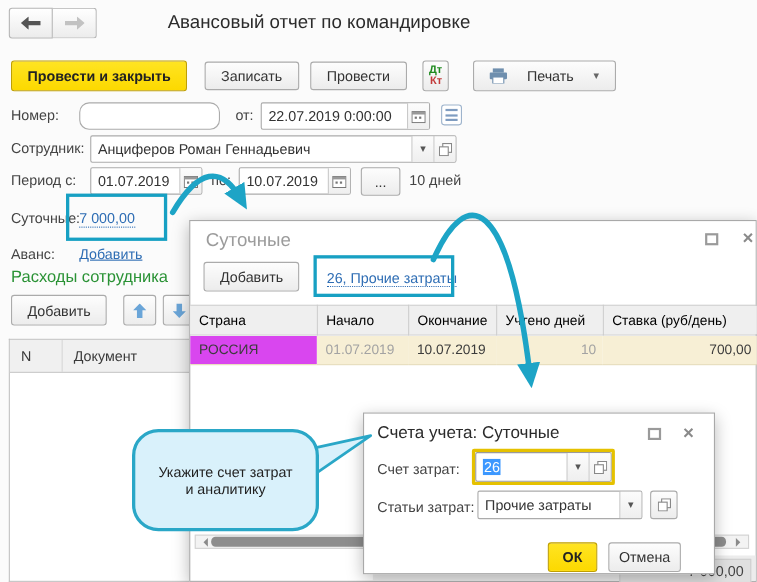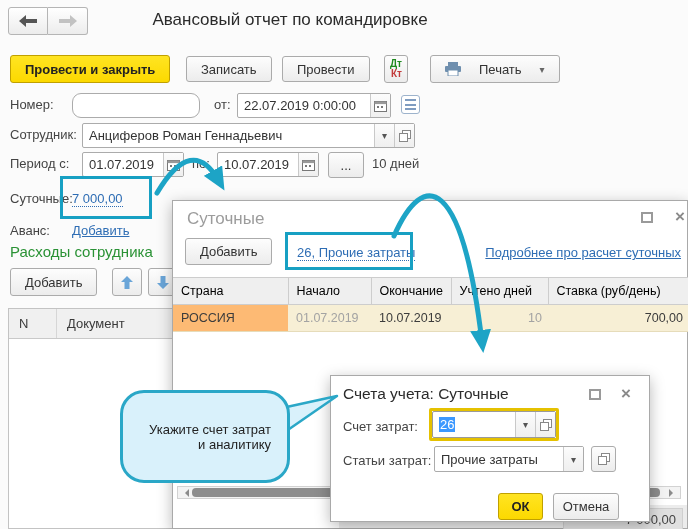--- a/index.html
+++ b/index.html
@@ -56,21 +56,21 @@
   
   .dialog { background:#fff; border:1px solid #a9a9a9; box-shadow:0 4px 14px rgba(0,0,0,.28); }
   .dlg1 { left:172px; top:200px; width:516px; height:329px; z-index:10; }
   .dlg1-title { left:14px; top:8px; font-size:17px; color:#9c9c9c; }
   .ptable { left:0; top:76px; width:516px; }
   .ptable table { border-collapse:collapse; width:100%; table-layout:fixed; font-size:12.5px; }
   .ptable th { background:#efefef; border:1px solid #cdcdcd; border-left:none;
     text-align:left; font-weight:normal; color:#000000; padding:6px 6px 6px 8px; white-space:nowrap; overflow:hidden;}
   .ptable td { padding:6px 6px 6px 8px; background:#f7efd5; color:#3c3c3c; white-space:nowrap; overflow:hidden;
     border-bottom:1px solid #e6dcba; }
-  .ptable td.sel { background:#fdba74; }
+  .ptable td.sel { background:#d946ef; }
   .ptable .dim { color:#a3a3a3; }
   .ptable .num { text-align:right; }
   .hscroll { left:4px; right:6px; top:285px; height:13px; background:#f3f3f3;
     border:1px solid #d2d2d2; display:flex; align-items:center; }
   .hs-arrow { width:0; height:0; border:4px solid transparent; }
   .hs-left  { border-right-color:#8b8b8b; margin-left:3px; }
   .hs-right { border-left-color:#8b8b8b; margin-right:3px; }
   .hs-thumb { height:9px; background:#8d8d8d; border-radius:4px; margin-left:3px; width:468px; }
   .pfooter { left:166px; right:0; top:304px; bottom:0; background:#ececec;
     display:flex; align-items:center; padding-left:8px; color:#555; }
@@ -80,21 +80,21 @@
 
   .dlg2 { left:330px; top:375px; width:320px; height:147px; z-index:20; }
   .dlg2-title { left:12px; top:9px; font-size:15.5px; color:#2b2b2b; }
   .yellow-wrap { border:3px solid #e5c100; border-radius:2px; }
   .sel-text { background:#3c98ff; color:#fff; padding:0 1px; }
 
   
   .callout {
     left:120px; top:390px; width:170px; height:93px; z-index:30;
     background:#d9f1fb; border:3px solid #2aa7c7; border-radius:24px;
-    display:flex; align-items:center; justify-content:center; text-align:right;
+    display:flex; align-items:center; justify-content:center; text-align:center;
     font-size:13px; color:#222; padding:8px 16px;
   }
   svg.overlay { position:absolute; left:0; top:0; z-index:40; pointer-events:none; }
   svg.tail-layer { position:absolute; left:0; top:0; z-index:25; pointer-events:none; }
 </style>
 </head>
 <body>
 
 <div>
 
@@ -221,21 +221,20 @@
   </div>
 </div>
 
 <div class="abs dialog dlg1">
   <div class="abs dlg1-title">Суточные</div>
   <span class="abs winbtn-max" style="left:468px; top:11px;"></span>
   <span class="abs winbtn-close" style="left:502px; top:10px;">×</span>
 
   <div class="abs btn" style="left:12px; top:37px; height:27px;">Добавить</div>
   <a class="abs link link-dotted" style="left:124px; top:44px;">26, Прочие затраты</a>
-  <a class="abs link" style="right:6px; top:44px;">Подробнее про расчет суточных</a>
 
   <div class="abs ptable">
     <table>
       <colgroup>
           <col style="width:115px">
           <col style="width:83px">
           <col style="width:80px">
           <col style="width:97px">
           <col style="width:141px">
         </colgroup>

